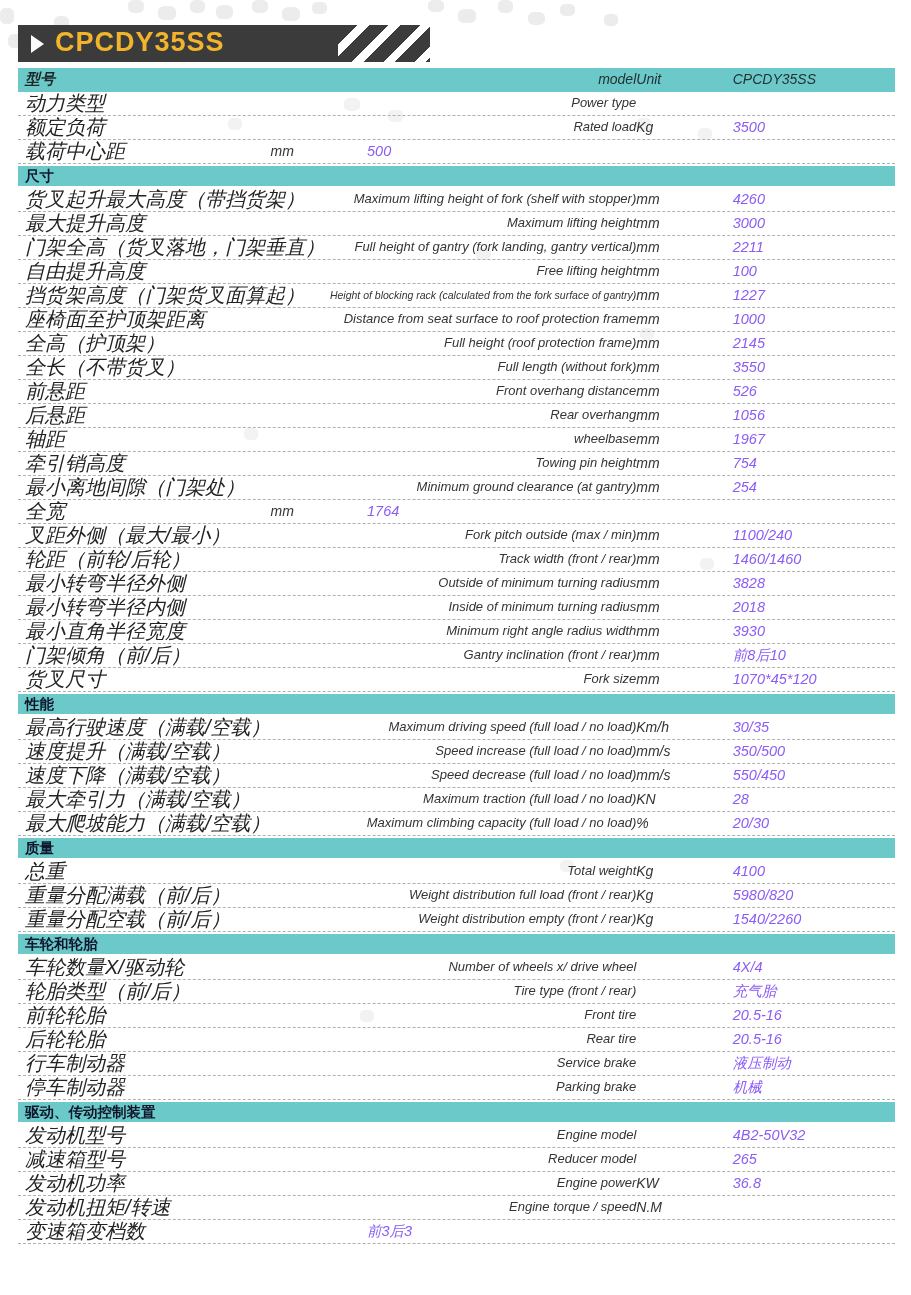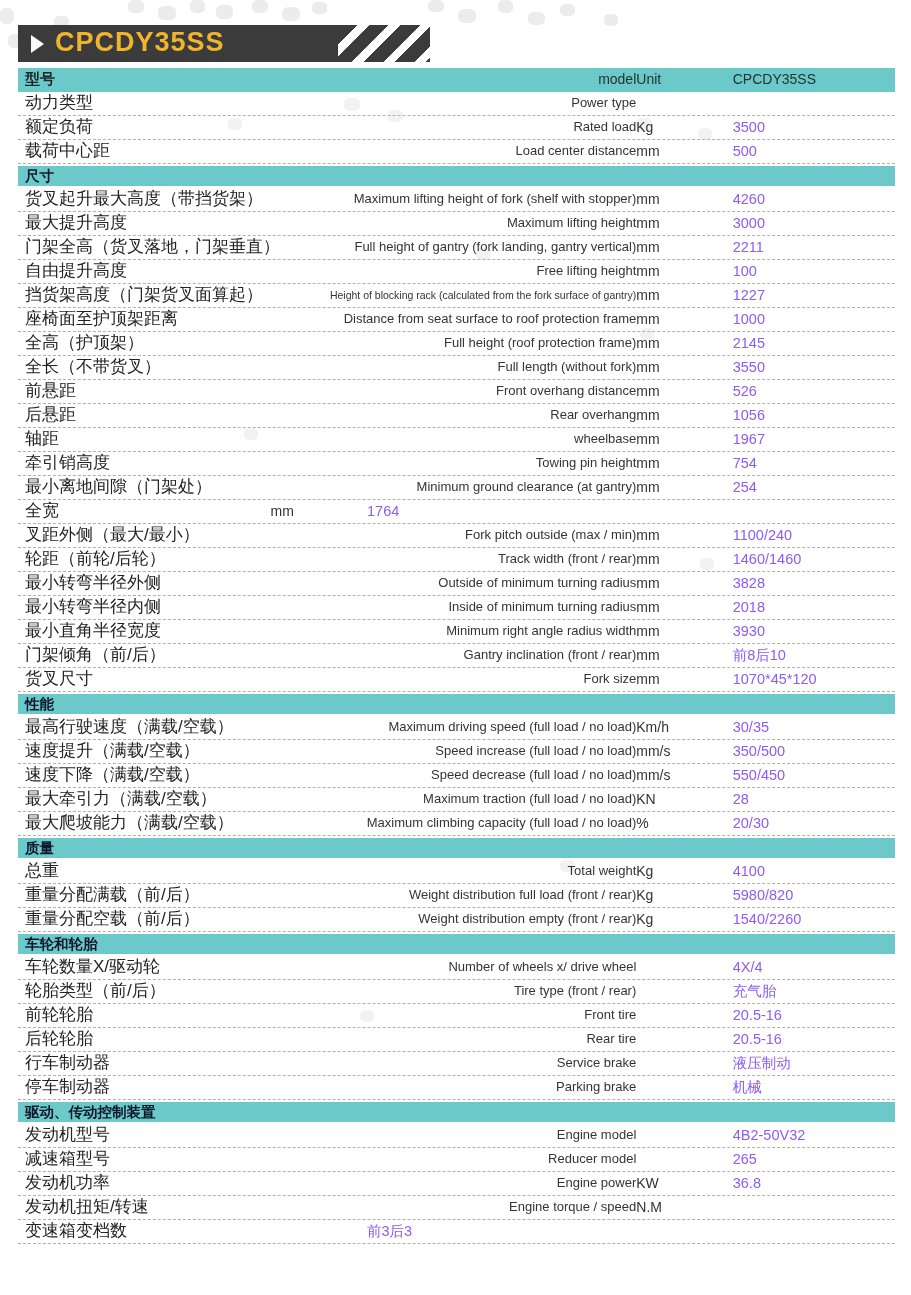--- a/index.html
+++ b/index.html
@@ -39,23 +39,23 @@
   .title-stripes{
     width:92px;height:100%;
     background:repeating-linear-gradient(135deg,#3b3b3c 0 14px,#ffffff 14px 22px);
   }
 
   
   .spec-table{position:absolute;left:18px;top:68px;width:877px;}
   .row{
     display:flex;height:24px;box-sizing:border-box;
     border-bottom:1px dashed #b0b0b0;
-    line-height:22px;background:transparent;
-  }
-  .c1{width:28.8%;padding-left:7px;box-sizing:border-box;font-size:17px;color:#232323;white-space:nowrap;overflow:visible;}
+    line-height:22px;background:transparent;font-style:italic;
+  }
+  .c1{width:28.8%;padding-left:7px;box-sizing:border-box;font-size:20px;color:#232323;white-space:nowrap;overflow:visible;}
   .c2{width:41.7%;box-sizing:border-box;font-size:13px;color:#343434;white-space:nowrap;overflow:visible;text-align:right;}
   .c2.xs{font-size:10.5px;}
   .c3{width:11%;box-sizing:border-box;font-size:14px;color:#333333;white-space:nowrap;}
   .c4{flex:1;box-sizing:border-box;font-size:14.5px;color:#8b5cf6;white-space:nowrap;}
   .header-row{
     background:#6cc9ca;border-bottom:none;
   }
   .header-row .c1{font-weight:bold;font-size:15px;color:#1e2727;}
   .header-row .c2,.header-row .c3,.header-row .c4{color:#233232;font-size:14px;}
   .section-band{
@@ -124,21 +124,20 @@
     <div class="c4"></div>
   </div>
       <div class="row">
     <div class="c1">额定负荷</div>
     <div class="c2">Rated load</div>
     <div class="c3">Kg</div>
     <div class="c4">3500</div>
   </div>
       <div class="row">
     <div class="c1">载荷中心距</div>
-    <div class="c2">Load center distance</div>
     <div class="c3">mm</div>
     <div class="c4">500</div>
   </div>
       <div class="section-band">尺寸</div>
       <div class="row">
     <div class="c1">货叉起升最大高度（带挡货架）</div>
     <div class="c2">Maximum lifting height of fork (shelf with stopper)</div>
     <div class="c3">mm</div>
     <div class="c4">4260</div>
   </div>

